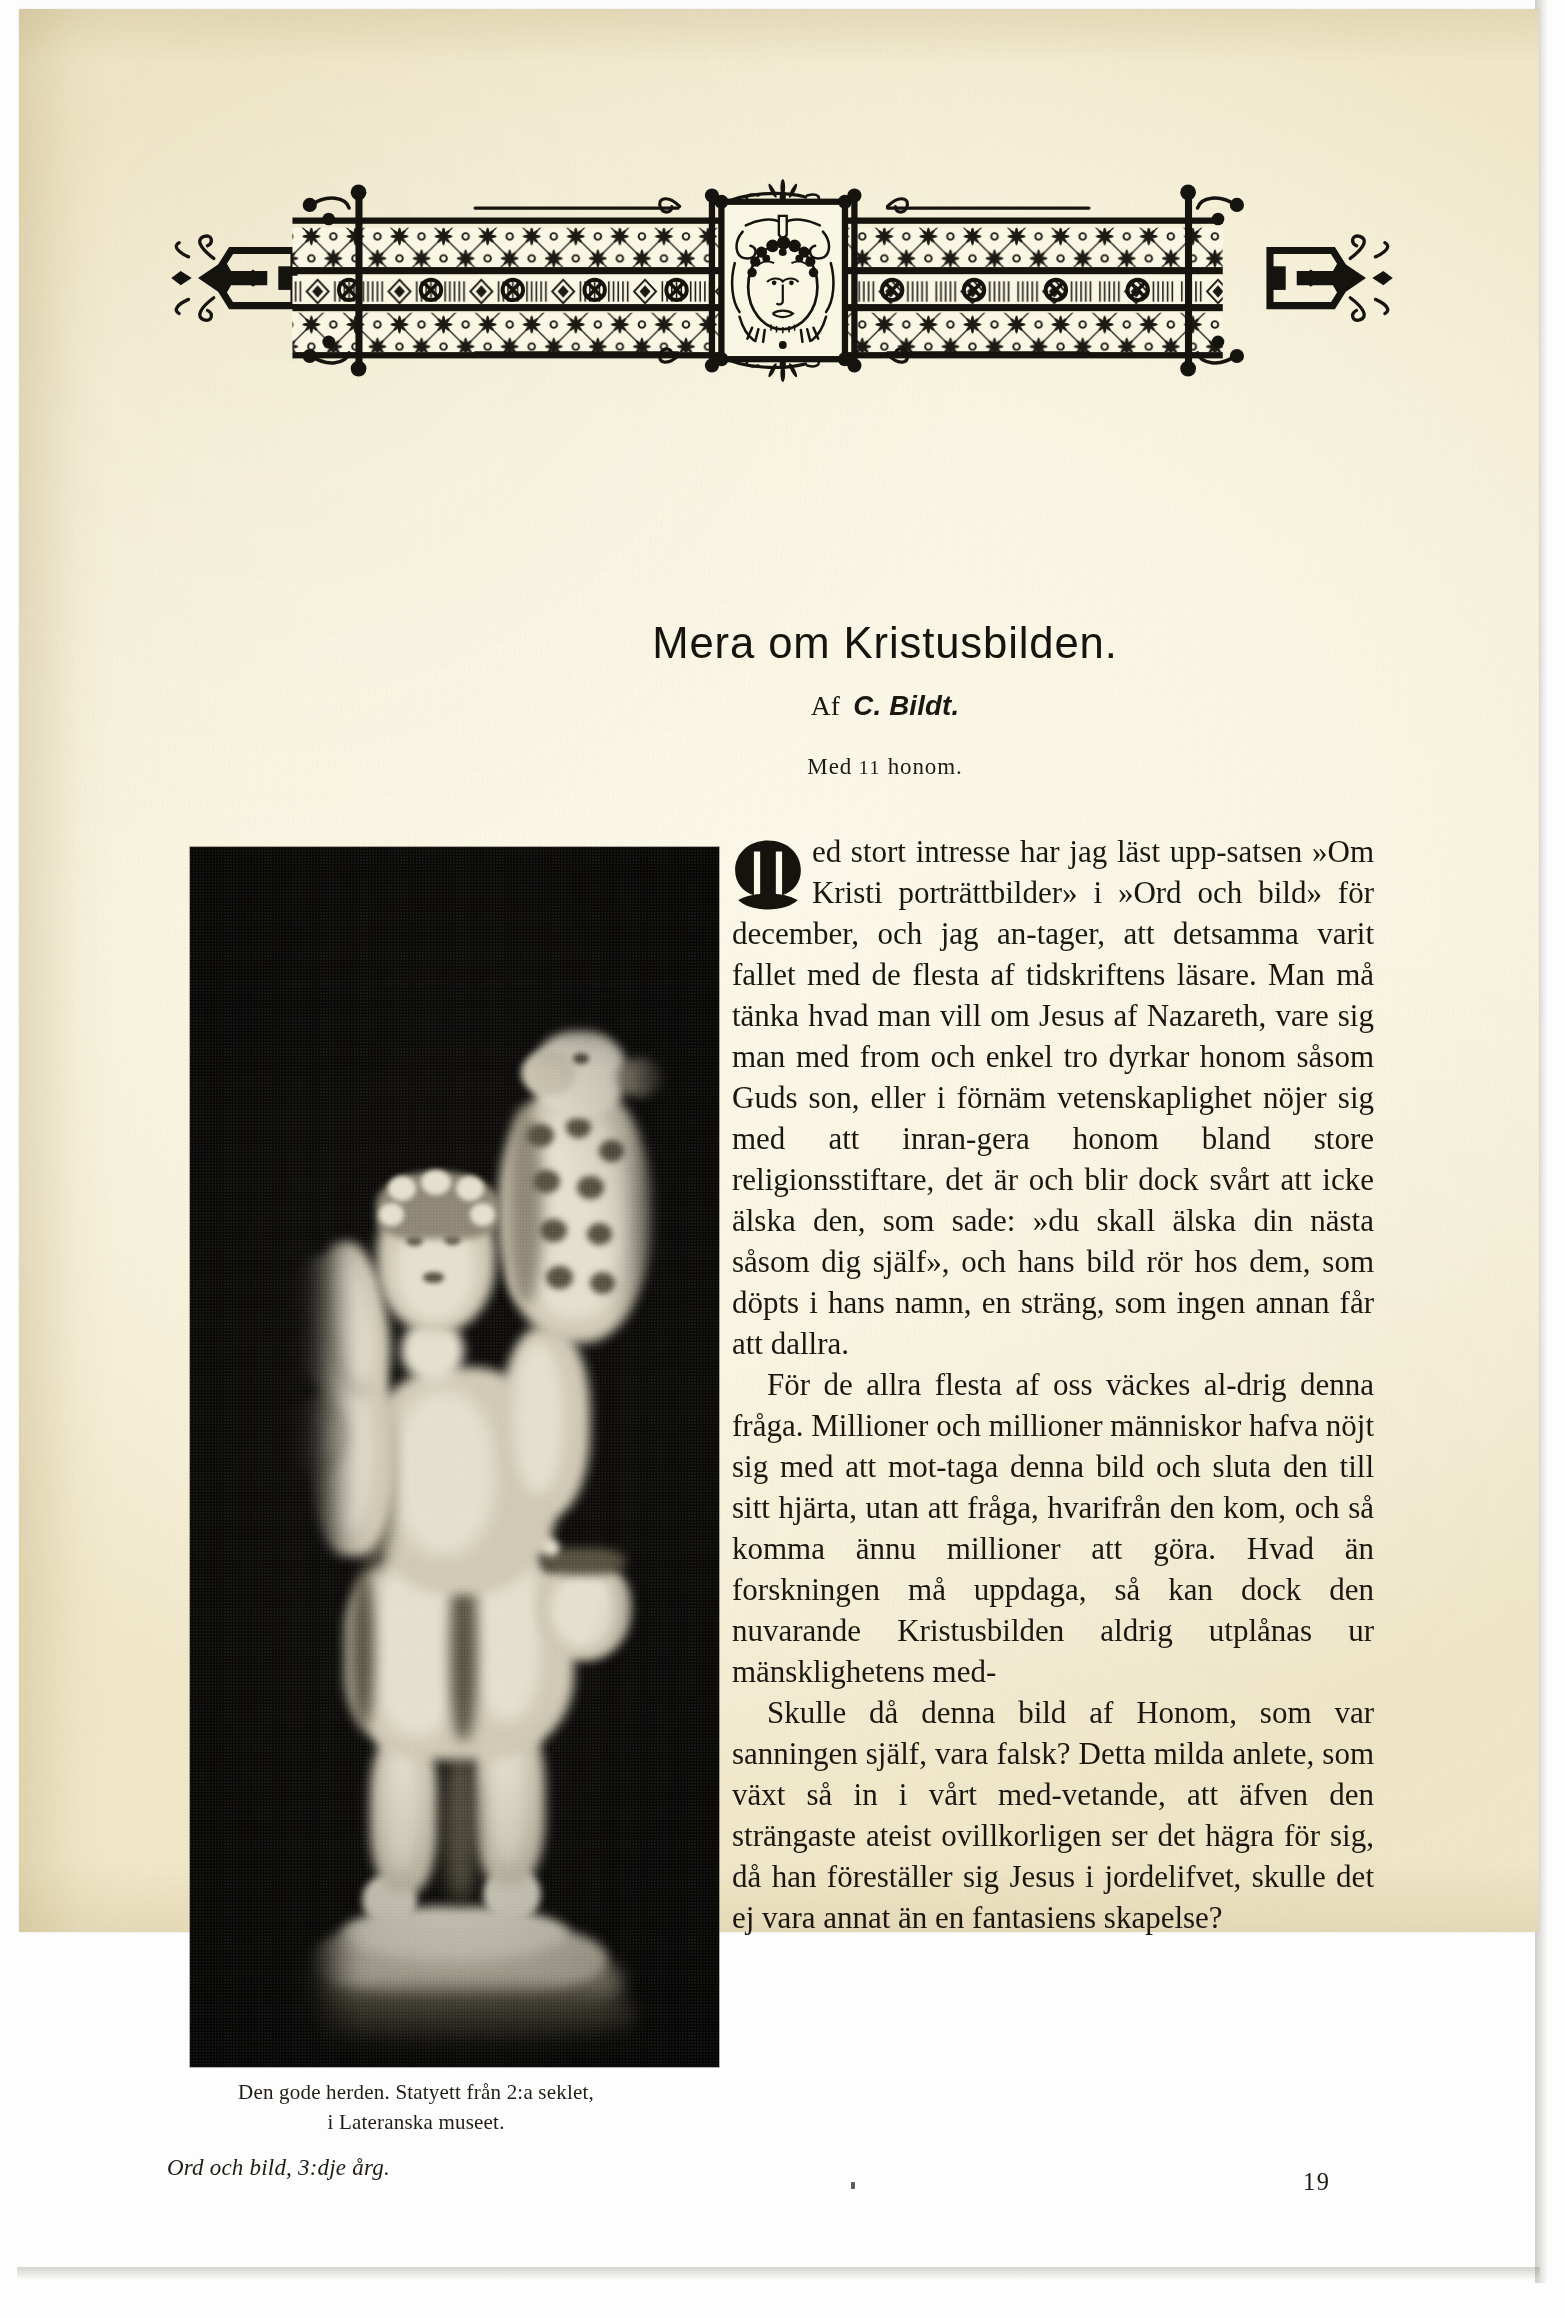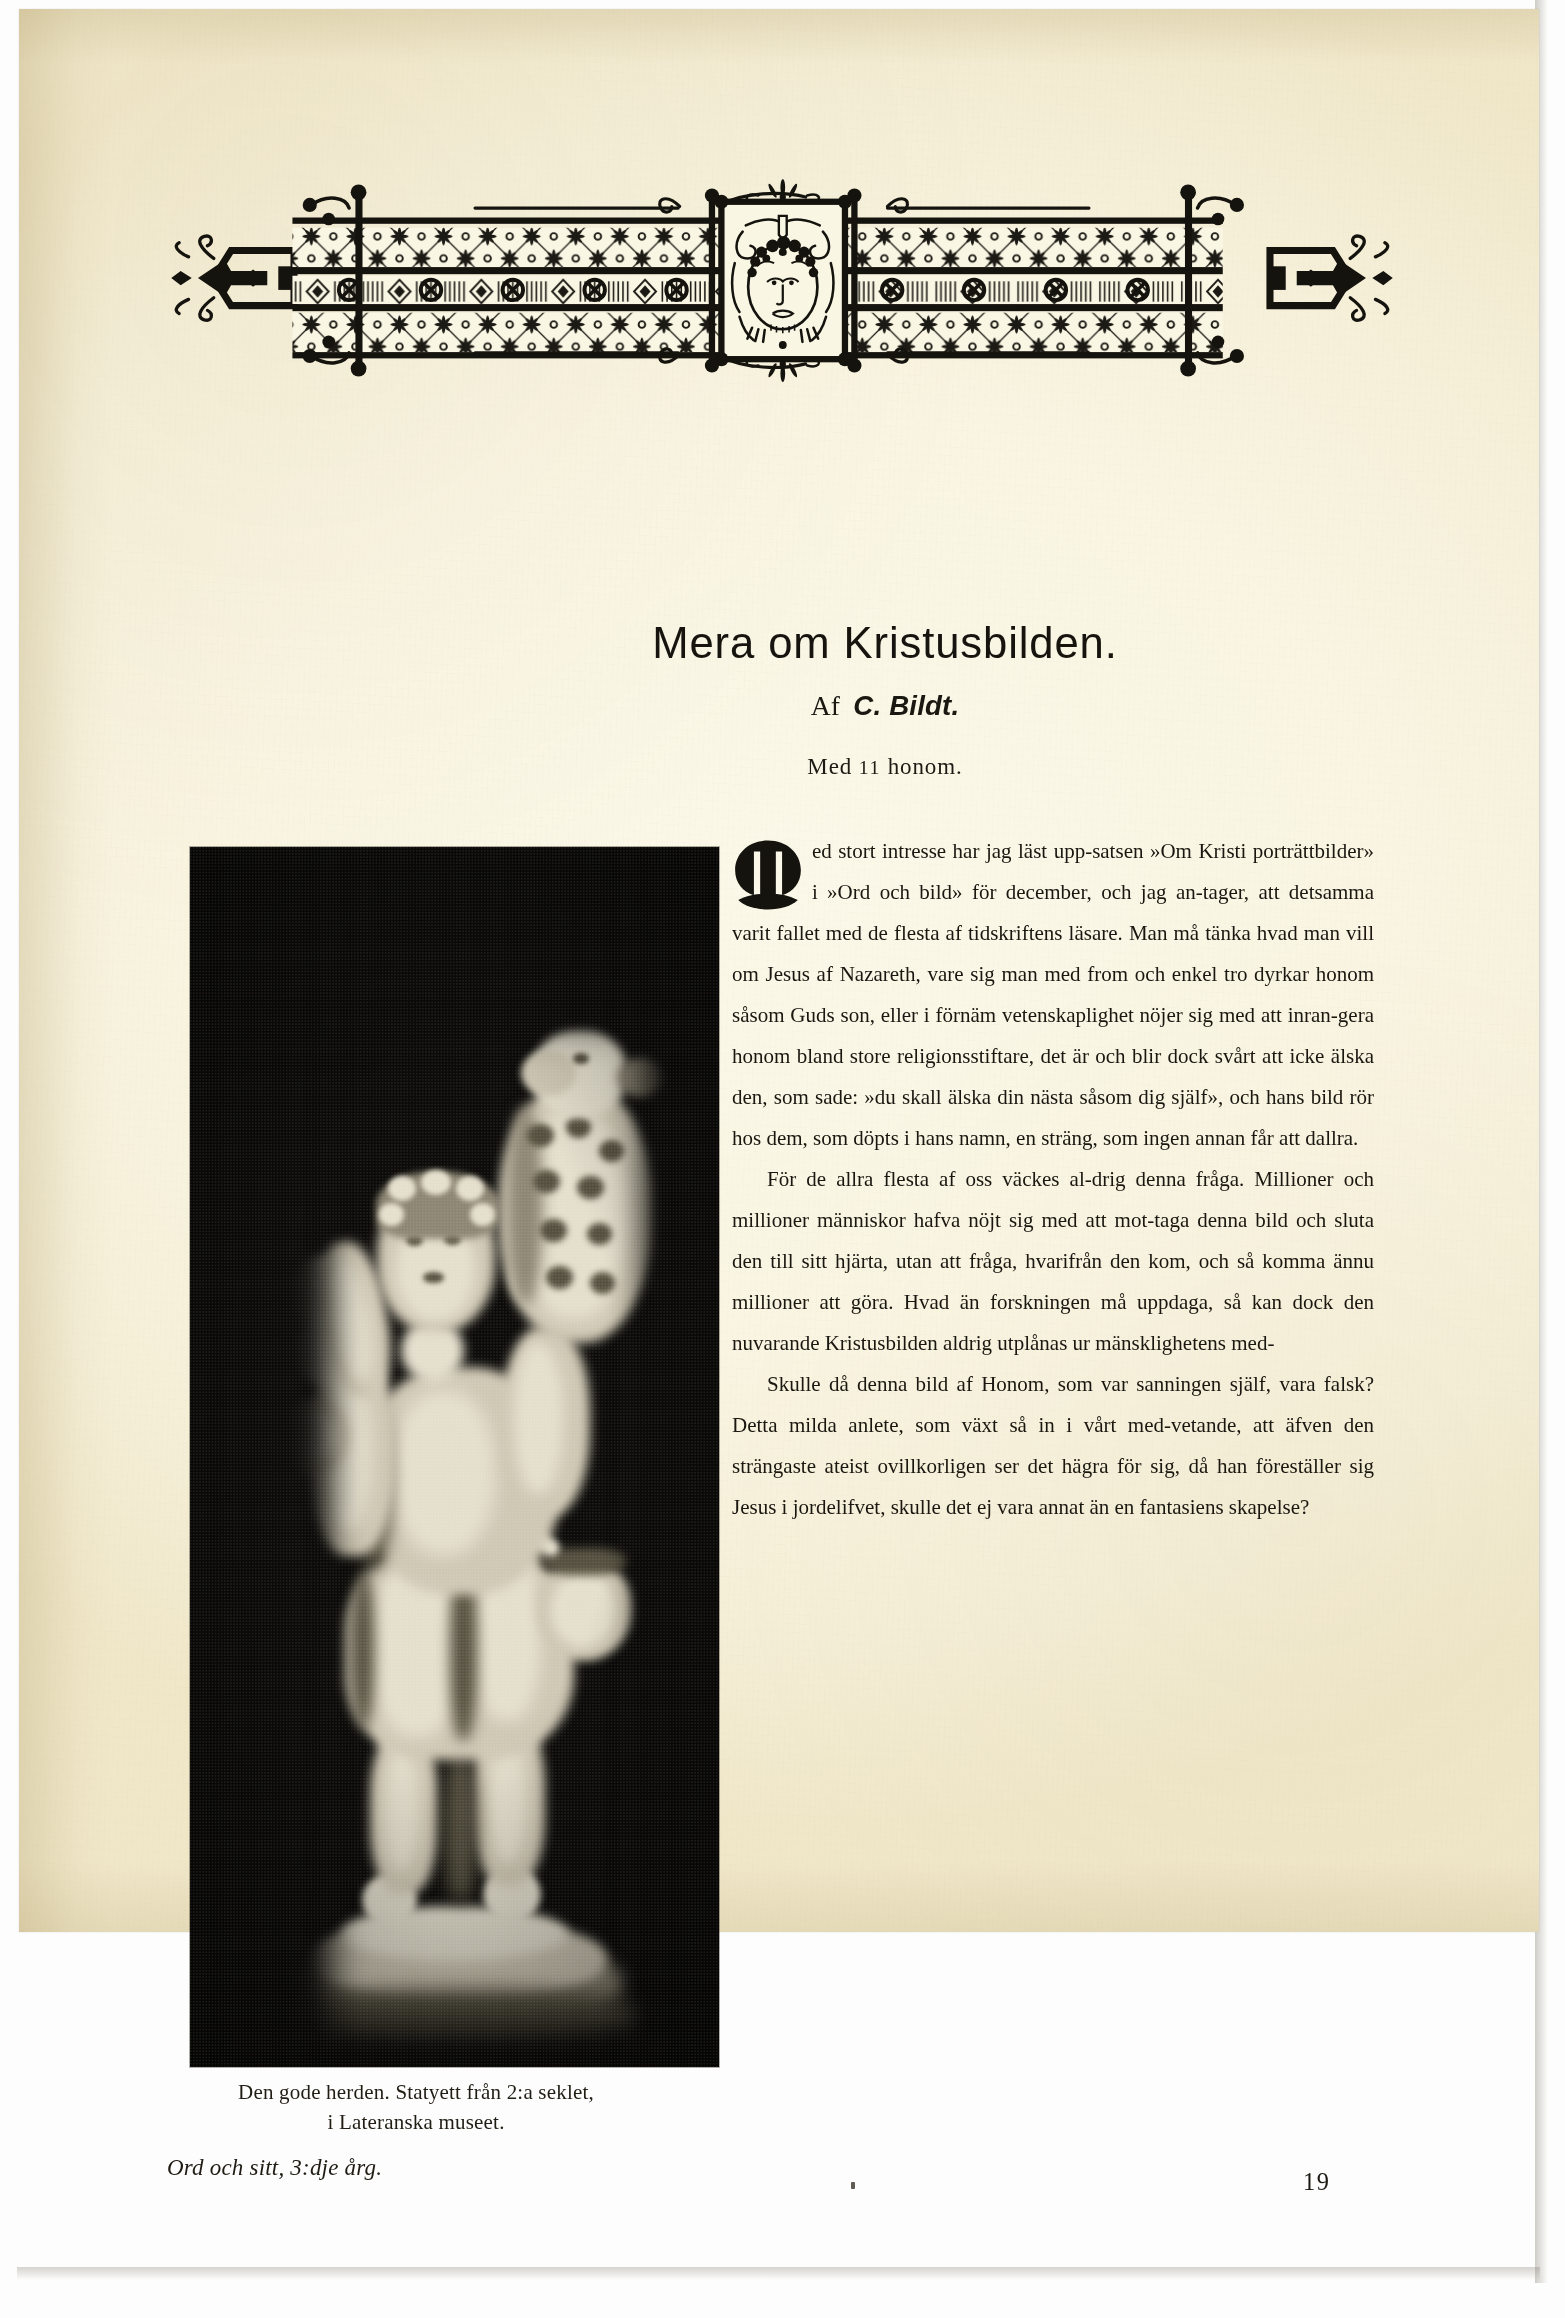--- a/index.html
+++ b/index.html
@@ -187,21 +187,21 @@
 
   
   .text-column {
     position: absolute;
     left: 713px;
     top: 822px;
     width: 642px;
   }
   .body-par {
     margin: 0;
-    font-size: 21px;
+    font-size: 31px;
     line-height: 41px;
     color: #1a1710;
     text-align: justify;
     text-align-last: left;
     hyphens: manual;
     letter-spacing: 0;
   }
   .body-par + .body-par { text-indent: 35px; }
 
   .dropcap {
@@ -610,21 +610,21 @@
       <div class="halftone"></div>
     </div>
   </figure>
 
   <figcaption class="fig-caption">
     <span class="work-title">Den gode herden.</span>
     <span>Statyett från 2:a seklet,</span><br>
     <span>i Lateranska museet.</span>
   </figcaption>
 
-  <div class="running-foot">Ord och sitt, 3:dje årg.</div>
+  <div class="running-foot">Ord och bild, 3:dje årg.</div>
 
   <div class="text-column">
     <p class="body-par">
       <span class="dropcap">
         <svg viewBox="0 0 92 96" xmlns="http://www.w3.org/2000/svg" aria-hidden="true">
           <path d="M46 4 C70 4 88 20 88 42 C88 58 78 70 64 74 L64 18 L56 18 L56 74 L36 74 L36 18 L28 18 L28 74 C14 70 4 58 4 42 C4 20 22 4 46 4 Z" fill="#15130e"></path>
           <path d="M8 80 C20 74 30 72 46 72 C62 72 72 74 84 80 C76 88 62 92 46 92 C30 92 16 88 8 80 Z" fill="#15130e"></path>
         </svg>
       </span><span>ed stort intresse har jag läst upp-satsen »Om Kristi porträttbilder» i »Ord och bild» för december, och jag an-tager, att detsamma varit fallet med de flesta af tidskriftens läsare. Man må tänka hvad man vill om Jesus af Nazareth, vare sig man med from och enkel tro dyrkar honom såsom Guds son, eller i förnäm vetenskaplighet nöjer sig med att inran-gera honom bland store religionsstiftare, det är och blir dock svårt att icke älska den, som sade: »du skall älska din nästa såsom dig själf», och hans bild rör hos dem, som döpts i hans namn, en sträng, som ingen annan får att dallra.</span>
     </p>

